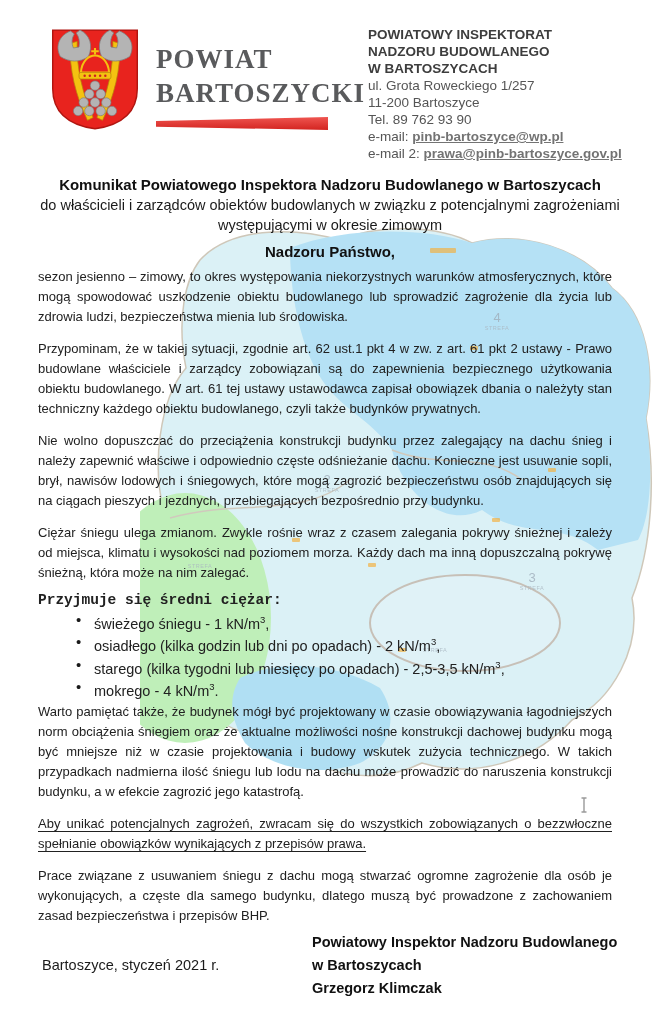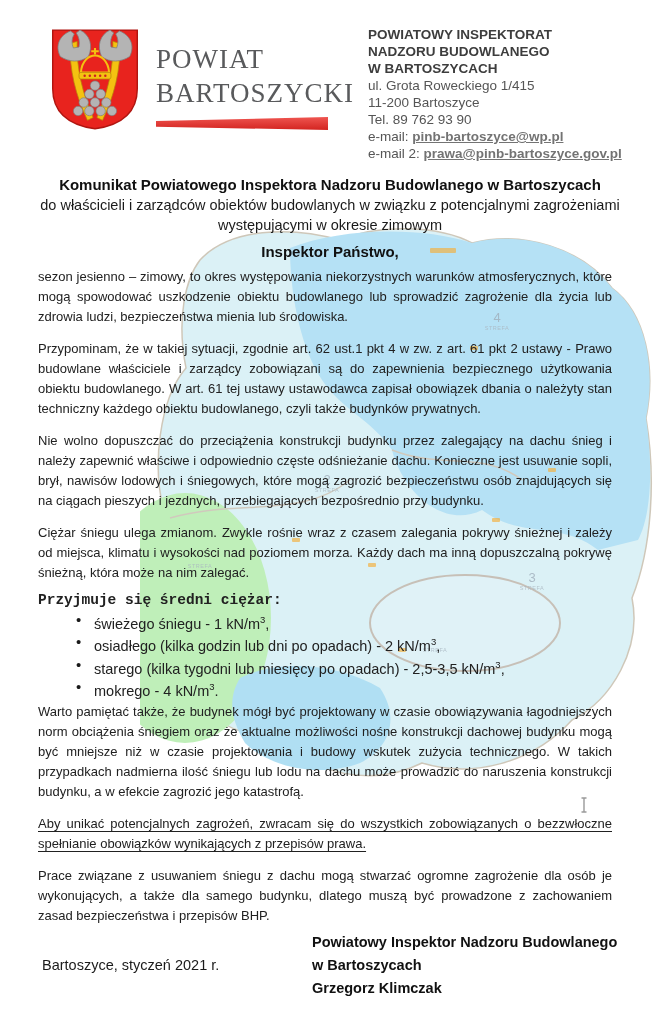--- a/index.html
+++ b/index.html
@@ -9,21 +9,21 @@
     font-family:"Liberation Sans",sans-serif;color:#212121;
   }
   
   .map-watermark{position:absolute;left:140px;top:218px;z-index:0;opacity:.9;pointer-events:none;}
   .map-zone-num{font-family:"Liberation Sans",sans-serif;font-size:13px;fill:#96a6b4;opacity:.8;}
   .map-zone-lbl{font-family:"Liberation Sans",sans-serif;font-size:5.5px;fill:#a0aeb9;opacity:.8;letter-spacing:.5px;}
   
   .header{position:relative;z-index:1;display:flex;justify-content:space-between;padding:26px 30px 0 48px;}
   .brand-wrap{display:flex;gap:14px;}
   .brand{margin-top:16px;}
-  .brand-line{font-family:"Liberation Serif",serif;font-size:27px;color:#595a5c;letter-spacing:1px;line-height:34px;white-space:nowrap;}
+  .brand-line{font-family:"Liberation Serif",serif;font-size:27px;color:#595a5c;letter-spacing:1px;line-height:34px;white-space:nowrap;font-weight:bold;}
   .swoosh{width:172px;height:13px;margin-top:7px;background:linear-gradient(180deg,#ef5550,#d32420);
     clip-path:polygon(0 30%,100% 0,100% 100%,0 75%);}
   .office{width:262px;font-size:13.5px;line-height:17px;}
   .office-name{font-weight:bold;color:#3d3d3d;}
   .office-addr{color:#555555;}
   .email-row{color:#555555;white-space:nowrap;}
   .email-link{color:#737373;font-weight:bold;text-decoration:underline;cursor:pointer;}
   
   .title-block{position:relative;z-index:1;margin-top:13px;text-align:center;}
   .title-main{font-size:15px;font-weight:bold;line-height:20px;color:#111;}
@@ -127,50 +127,50 @@
       <div class="brand">
         <div class="brand-line">POWIAT</div>
         <div class="brand-line">BARTOSZYCKI</div>
         <div class="swoosh"></div>
       </div>
     </div>
     <div class="office">
       <div class="office-name">POWIATOWY INSPEKTORAT</div>
       <div class="office-name">NADZORU BUDOWLANEGO</div>
       <div class="office-name">W BARTOSZYCACH</div>
-      <div class="office-addr">ul. Grota Roweckiego 1/415</div>
+      <div class="office-addr">ul. Grota Roweckiego 1/257</div>
       <div class="office-addr">11-200 Bartoszyce</div>
       <div class="office-addr">Tel. 89 762 93 90</div>
       <div class="email-row"><span>e-mail: </span><a class="email-link">pinb-bartoszyce@wp.pl</a></div>
       <div class="email-row"><span>e-mail 2: </span><a class="email-link">prawa@pinb-bartoszyce.gov.pl</a></div>
     </div>
   </div>
 
   <div class="title-block">
     <div class="title-main">Komunikat Powiatowego Inspektora Nadzoru Budowlanego w Bartoszycach</div>
     <div class="title-sub">do właścicieli i zarządców obiektów budowlanych w związku z potencjalnymi zagrożeniami</div>
     <div class="title-sub">występującymi w okresie zimowym</div>
   </div>
-  <div class="salutation">Inspektor Państwo,</div>
+  <div class="salutation">Nadzoru Państwo,</div>
 
   <div class="doc-body">
     <p class="first">sezon jesienno – zimowy, to okres występowania niekorzystnych warunków atmosferycznych, które mogą spowodować uszkodzenie obiektu budowlanego lub sprowadzić zagrożenie dla życia lub zdrowia ludzi, bezpieczeństwa mienia lub środowiska.</p>
     <p>Przypominam, że w takiej sytuacji, zgodnie art. 62 ust.1 pkt 4 w zw. z art. 61 pkt 2 ustawy - Prawo budowlane właściciele i zarządcy zobowiązani są do zapewnienia bezpiecznego użytkowania obiektu budowlanego. W art. 61 tej ustawy ustawodawca zapisał obowiązek dbania o należyty stan techniczny każdego obiektu budowlanego, czyli także budynków prywatnych.</p>
     <p>Nie wolno dopuszczać do przeciążenia konstrukcji budynku przez zalegający na dachu śnieg i należy zapewnić właściwe i odpowiednio częste odśnieżanie dachu. Konieczne jest usuwanie sopli, brył, nawisów lodowych i śniegowych, które mogą zagrozić bezpieczeństwu osób znajdujących się na ciągach pieszych i jezdnych, przebiegających bezpośrednio przy budynku.</p>
     <p>Ciężar śniegu ulega zmianom. Zwykle rośnie wraz z czasem zalegania pokrywy śnieżnej i zależy od miejsca, klimatu i wysokości nad poziomem morza. Każdy dach ma inną dopuszczalną pokrywę śnieżną, która może na nim zalegać.</p>
     <div class="weights-heading">Przyjmuje się średni ciężar:</div>
     <ul class="weights">
       <li><span>świeżego śniegu - 1 kN/m</span><sup>3</sup><span>,</span></li>
       <li><span>osiadłego (kilka godzin lub dni po opadach) - 2 kN/m</span><sup>3</sup><span>,</span></li>
       <li><span>starego (kilka tygodni lub miesięcy po opadach) - 2,5-3,5 kN/m</span><sup>3</sup><span>,</span></li>
       <li><span>mokrego - 4 kN/m</span><sup>3</sup><span>.</span></li>
     </ul>
     <p class="tight">Warto pamiętać także, że budynek mógł być projektowany w czasie obowiązywania łagodniejszych norm obciążenia śniegiem oraz że aktualne możliwości nośne konstrukcji dachowej budynku mogą być mniejsze niż w czasie projektowania i budowy wskutek zużycia technicznego. W takich przypadkach nadmierna ilość śniegu lub lodu na dachu może prowadzić do naruszenia konstrukcji budynku, a w efekcie zagrozić jego katastrofą.</p>
     <p class="underlined">Aby unikać potencjalnych zagrożeń, zwracam się do wszystkich zobowiązanych o bezzwłoczne spełnianie obowiązków wynikających z przepisów prawa.</p>
-    <p>Prace związane z usuwaniem śniegu z dachu mogą stwarzać ogromne zagrożenie dla osób je wykonujących, a także dla samego budynku, dlatego muszą być prowadzone z zachowaniem zasad bezpieczeństwa i przepisów BHP.</p>
+    <p>Prace związane z usuwaniem śniegu z dachu mogą stwarzać ogromne zagrożenie dla osób je wykonujących, a częste dla samego budynku, dlatego muszą być prowadzone z zachowaniem zasad bezpieczeństwa i przepisów BHP.</p>
   </div>
 
   <div class="closing">
     <div class="date-place">Bartoszyce, styczeń 2021 r.</div>
     <div class="signature">
       <div>Powiatowy Inspektor Nadzoru Budowlanego</div>
       <div>w Bartoszycach</div>
       <div>Grzegorz Klimczak</div>
     </div>
   </div>

